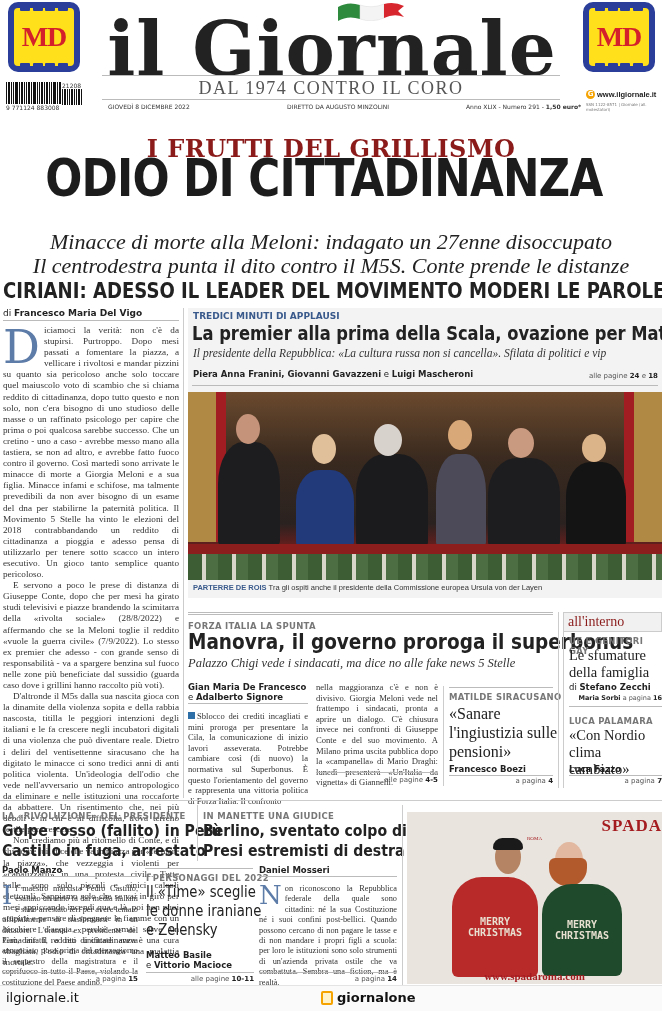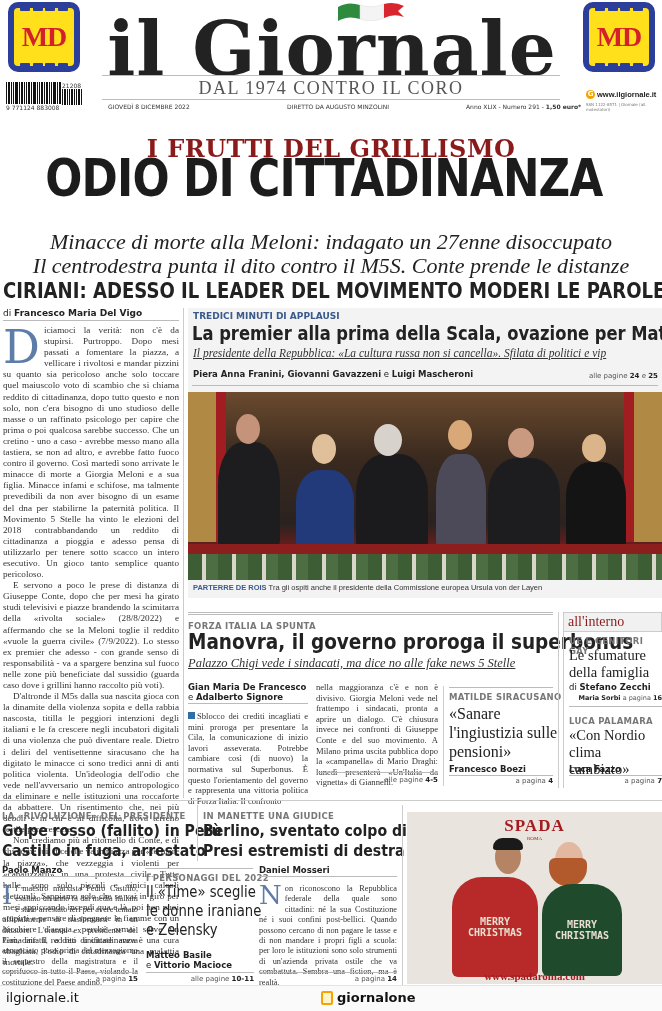--- a/index.html
+++ b/index.html
@@ -29,21 +29,21 @@
 
   .byline { font-family: "DejaVu Sans", sans-serif; font-size: 9px; color: #222; }
   .byline b { font-weight: bold; text-align: center; }
   .body-text { font-family: "Liberation Serif", serif; font-size: 9.2px; line-height: 11.1px; color: #333; text-align: justify; }
   .dropcap { float: left; font-family: "DejaVu Serif", serif; font-size: 46px; line-height: 40px; color: #5d7ca8; margin-right: 4px; margin-top: 2px; }
   .dropcap-sm { float: left; font-family: "DejaVu Serif", serif; font-size: 26px; line-height: 22px; color: #5d7ca8; margin-right: 3px; }
 
   .kicker-blue { font-family: "DejaVu Sans", sans-serif; font-weight: bold; font-size: 9px; color: #3a5a8c; }
   .kicker-gray { font-family: "DejaVu Sans", sans-serif; font-weight: bold; font-size: 8.5px; color: #777; letter-spacing: 0.3px; }
   .h-bold { font-family: "DejaVu Sans", sans-serif; font-weight: bold; color: #222; white-space: nowrap; }
-  .italic-deck { font-family: "Liberation Serif", serif; font-style: italic; color: #333; white-space: nowrap; text-decoration: underline; }
+  .italic-deck { font-family: "Liberation Serif", serif; font-style: italic; color: #333; white-space: nowrap; }
   .pageref { font-family: "DejaVu Sans", sans-serif; font-size: 7px; color: #555; text-align: right; }
   .pageref b { color: #222; margin-top: 44px; }
 
   .rule { background: #bbb; height: 1px; }
   .rule2 { border-top: 3px double #bbb; }
   .vrule { background: #ccc; width: 1px; }
 
   .photo { background: linear-gradient(180deg, #6b4a2e 0%, #3a2a1f 35%, #2a2220 70%, #7a1e1c 86%, #3d5a32 92%, #c8b9a8 100%); overflow: hidden; }
   .person { position: absolute; border-radius: 40% 40% 6px 6px; }
 
@@ -181,21 +181,21 @@
 <div class="abs italic-deck" style="left:193px;top:347px;font-size:11.5px;">Il presidente della Repubblica: «La cultura russa non si cancella». Sfilata di politici e vip</div>
 <div class="abs byline" style="left:193px;top:369px;font-size:8.5px;">
   <b>Piera Anna Franini, Giovanni Gavazzeni</b>
   <span>e</span>
   <b>Luigi Mascheroni</b>
 </div>
 <div class="abs pageref" style="left:560px;top:372px;width:98px;">
   <span>alle pagine</span>
   <b>24</b>
   <span>e</span>
-  <b>25</b>
+  <b>18</b>
 </div>
 <div class="abs rule" style="left:192px;top:385px;width:466px;"></div>
 
 <div class="abs photo" style="left:188px;top:392px;width:474px;height:188px;">
   <div class="abs" style="left:0;top:0;width:28px;height:150px;background:#b08a45;"></div>
   <div class="abs" style="left:28px;top:0;width:10px;height:150px;background:#a21d22;"></div>
   <div class="abs" style="left:446px;top:0;width:28px;height:150px;background:#b08a45;"></div>
   <div class="abs" style="left:436px;top:0;width:10px;height:150px;background:#a21d22;"></div>
   <div class="person" style="left:30px;top:50px;width:62px;height:105px;background:#1d1d20;"></div>
   <div class="head" style="left:48px;top:22px;width:24px;height:30px;background:#c4937a;"></div>
@@ -334,21 +334,21 @@
   <span class="dropcap-sm">N</span><span>on riconoscono la Repubblica federale della quale sono cittadini: né la sua Costituzione né i suoi confini post-bellici. Quando possono cercano di non pagare le tasse e di non mandare i propri figli a scuola: per loro le istituzioni sono solo strumenti di un'azienda privata ostile che va combattuta. Sembra una fiction, ma è realtà.</span>
 </div>
 <div class="abs rule" style="left:259px;top:972px;width:138px;"></div>
 <div class="abs pageref" style="left:259px;top:975px;width:138px;">
   <span>a pagina</span>
   <b>14</b>
 </div>
 <div class="abs vrule" style="left:402px;top:805px;height:183px;"></div>
 
 <div class="abs ad" style="left:407px;top:812px;width:255px;height:172px;">
-  <div class="abs" style="left:0;top:4px;width:255px;text-align:center;font-family:'Liberation Serif',serif;font-weight:bold;font-size:17px;color:#a51c20;letter-spacing:1px;">SPADA</div>
+  <div class="abs" style="left:0;top:4px;width:255px;text-align:right;font-family:'Liberation Serif',serif;font-weight:bold;font-size:17px;color:#a51c20;letter-spacing:1px;">SPADA</div>
   <div class="abs" style="left:0;top:24px;width:255px;text-align:center;font-family:'Liberation Serif',serif;font-size:5px;color:#a51c20;">ROMA</div>
   <div class="head" style="left:88px;top:28px;width:26px;height:34px;background:#b58465;"></div>
   <div class="abs" style="left:86px;top:26px;width:30px;height:12px;background:#1a1a1a;border-radius:14px 14px 4px 4px;"></div>
   <div class="sweater" style="left:45px;top:65px;width:86px;height:100px;background:#b82a2a;">
       <span>MERRY CHRISTMAS</span>
     </div>
   <div class="head" style="left:148px;top:30px;width:28px;height:36px;background:#e2b8a0;"></div>
   <div class="abs" style="left:142px;top:46px;width:38px;height:28px;background:#b35a2c;border-radius:6px 6px 18px 18px;"></div>
   <div class="sweater" style="left:135px;top:72px;width:80px;height:92px;background:#1f4a2c;">
       <span>MERRY CHRISTMAS</span>

